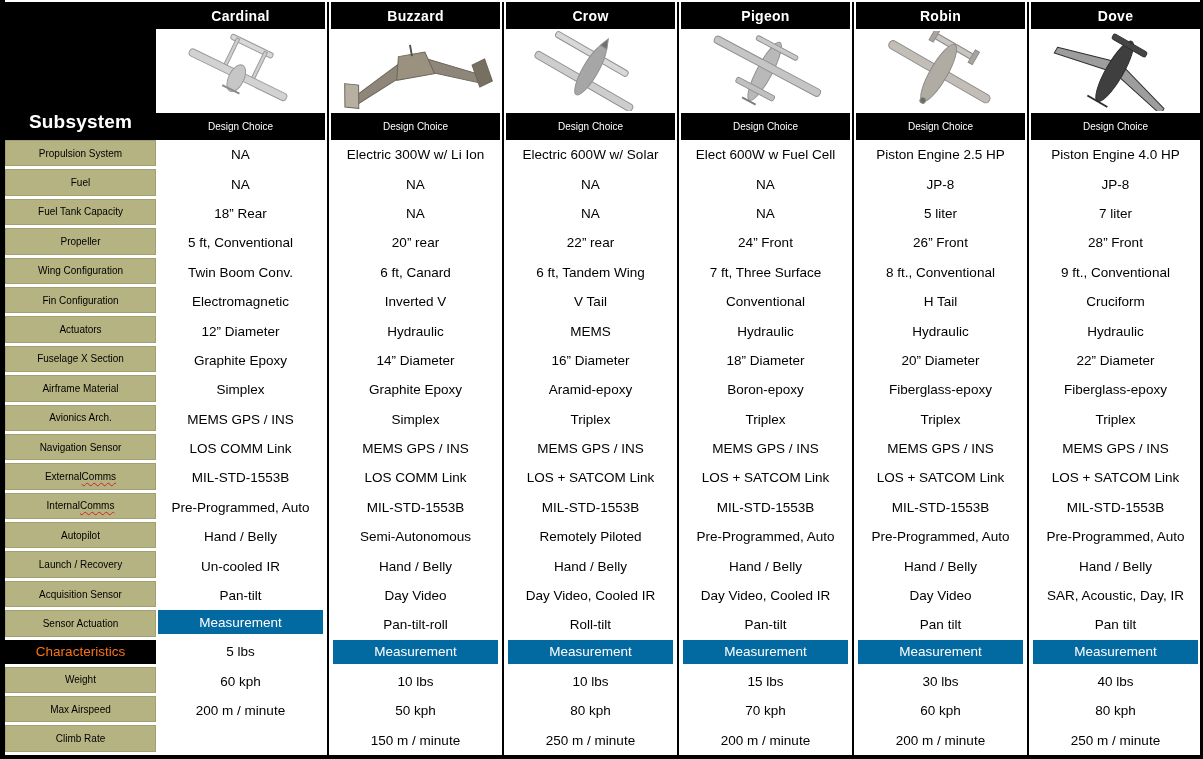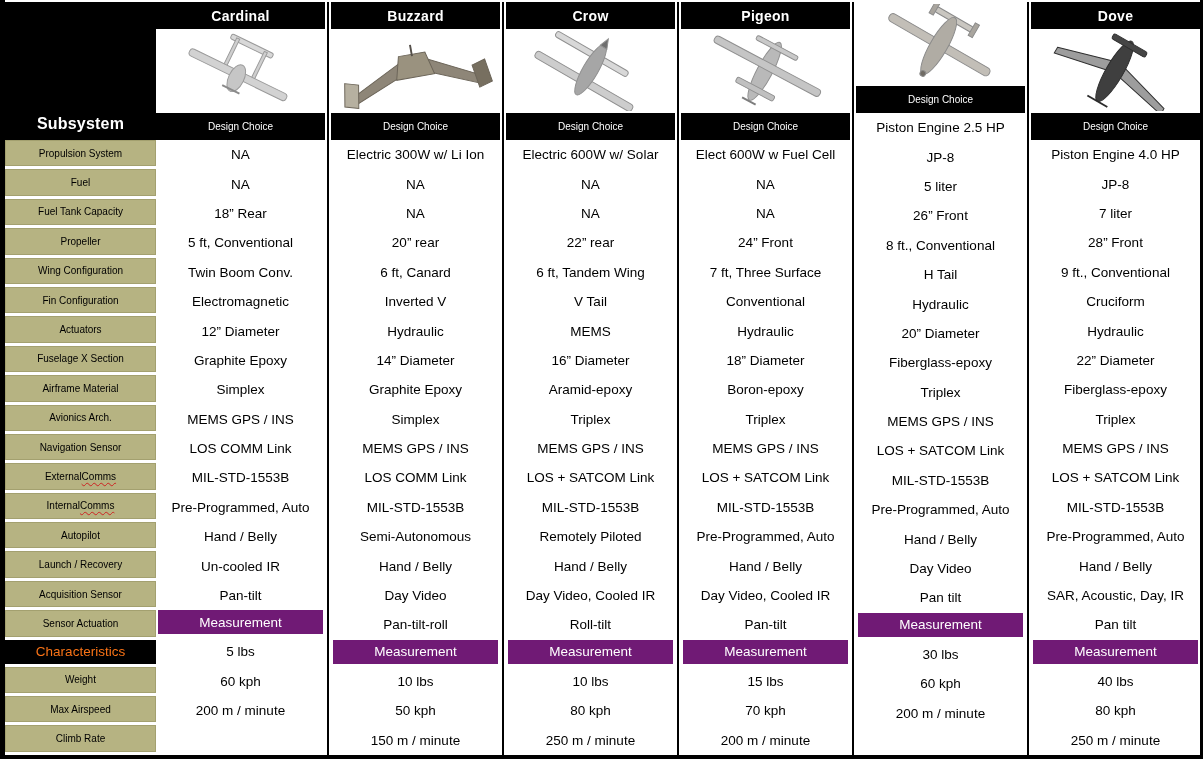--- a/index.html
+++ b/index.html
@@ -16,21 +16,21 @@
     font-family:"Liberation Sans","DejaVu Sans",sans-serif;
     color:#000;
     overflow:hidden;
   }
 
   
   .label-col { width:151px; display:flex; flex-direction:column; flex:none; }
   .head-block {
     height:138px; background:#000; color:#fff;
     display:flex; flex-direction:column; justify-content:flex-end; align-items:center;
-    padding-bottom:7px; font-weight:bold; font-size:16px; letter-spacing:.2px;
+    padding-bottom:7px; font-weight:bold; font-size:19px; letter-spacing:.2px;
   }
   .lrow { height:29.4px; padding-bottom:3px; }
   .lcell {
     height:100%; background:#b6b382;
     border:1px solid #a3a06f;
     display:flex; align-items:center; justify-content:center;
     font-size:10px; white-space:nowrap;
   }
   .char-bar {
     height:24px; margin-bottom:3px; background:#000; color:#f97316;
@@ -54,21 +54,21 @@
   .img-area svg { width:96%; height:96%; display:block; }
   .choice-bar {
     height:27px; background:#000; color:#fff;
     display:flex; align-items:center; justify-content:center; font-size:10px;
   }
   .drow {
     height:29.4px; display:flex; align-items:center; justify-content:center;
     font-size:13.5px; white-space:nowrap; overflow:hidden; background:#fff;
   }
   .meas-bar {
-    height:24px; margin:0 2px 3px 2px; background:#701a75; color:#fff;
+    height:24px; margin:0 2px 3px 2px; background:#0369a1; color:#fff;
     display:flex; align-items:center; justify-content:center; font-size:13.5px;
   }
 
   
   .sp {
     text-decoration:underline;
     text-decoration-style:wavy;
     text-decoration-color:#cc2222;
     text-decoration-thickness:1px;
     text-underline-offset:2px;
@@ -294,20 +294,21 @@
         <div class="drow">Hand / Belly</div>
         <div class="drow">Day Video, Cooled IR</div>
         <div class="drow">Pan-tilt</div>
         <div class="meas-bar">Measurement</div>
         <div class="drow">15 lbs</div>
         <div class="drow">70 kph</div>
         <div class="drow">200 m / minute</div>
       </div>
       <div class="gutter"></div>
       <div class="pcol">
+        <div class="name-bar">Robin</div>
         <div class="img-area">
           <svg viewBox="0 0 169 84" preserveAspectRatio="xMidYMid meet">
             <g transform="rotate(30 84 42)" stroke="#8a8a8a" stroke-width="1">
               <rect x="62" y="9" width="44" height="6" rx="2" fill="#c9c6c0"></rect>
               <rect x="58" y="4" width="5" height="15" fill="#a9a59e"></rect>
               <rect x="105" y="4" width="5" height="15" fill="#a9a59e"></rect>
               <rect x="24" y="38" width="120" height="9" rx="4" fill="#c2beb7"></rect>
               <ellipse cx="84" cy="44" rx="9" ry="34" fill="#b0aca4"></ellipse>
               <circle cx="84" cy="77" r="3" fill="#6f6b64"></circle>
             </g>

